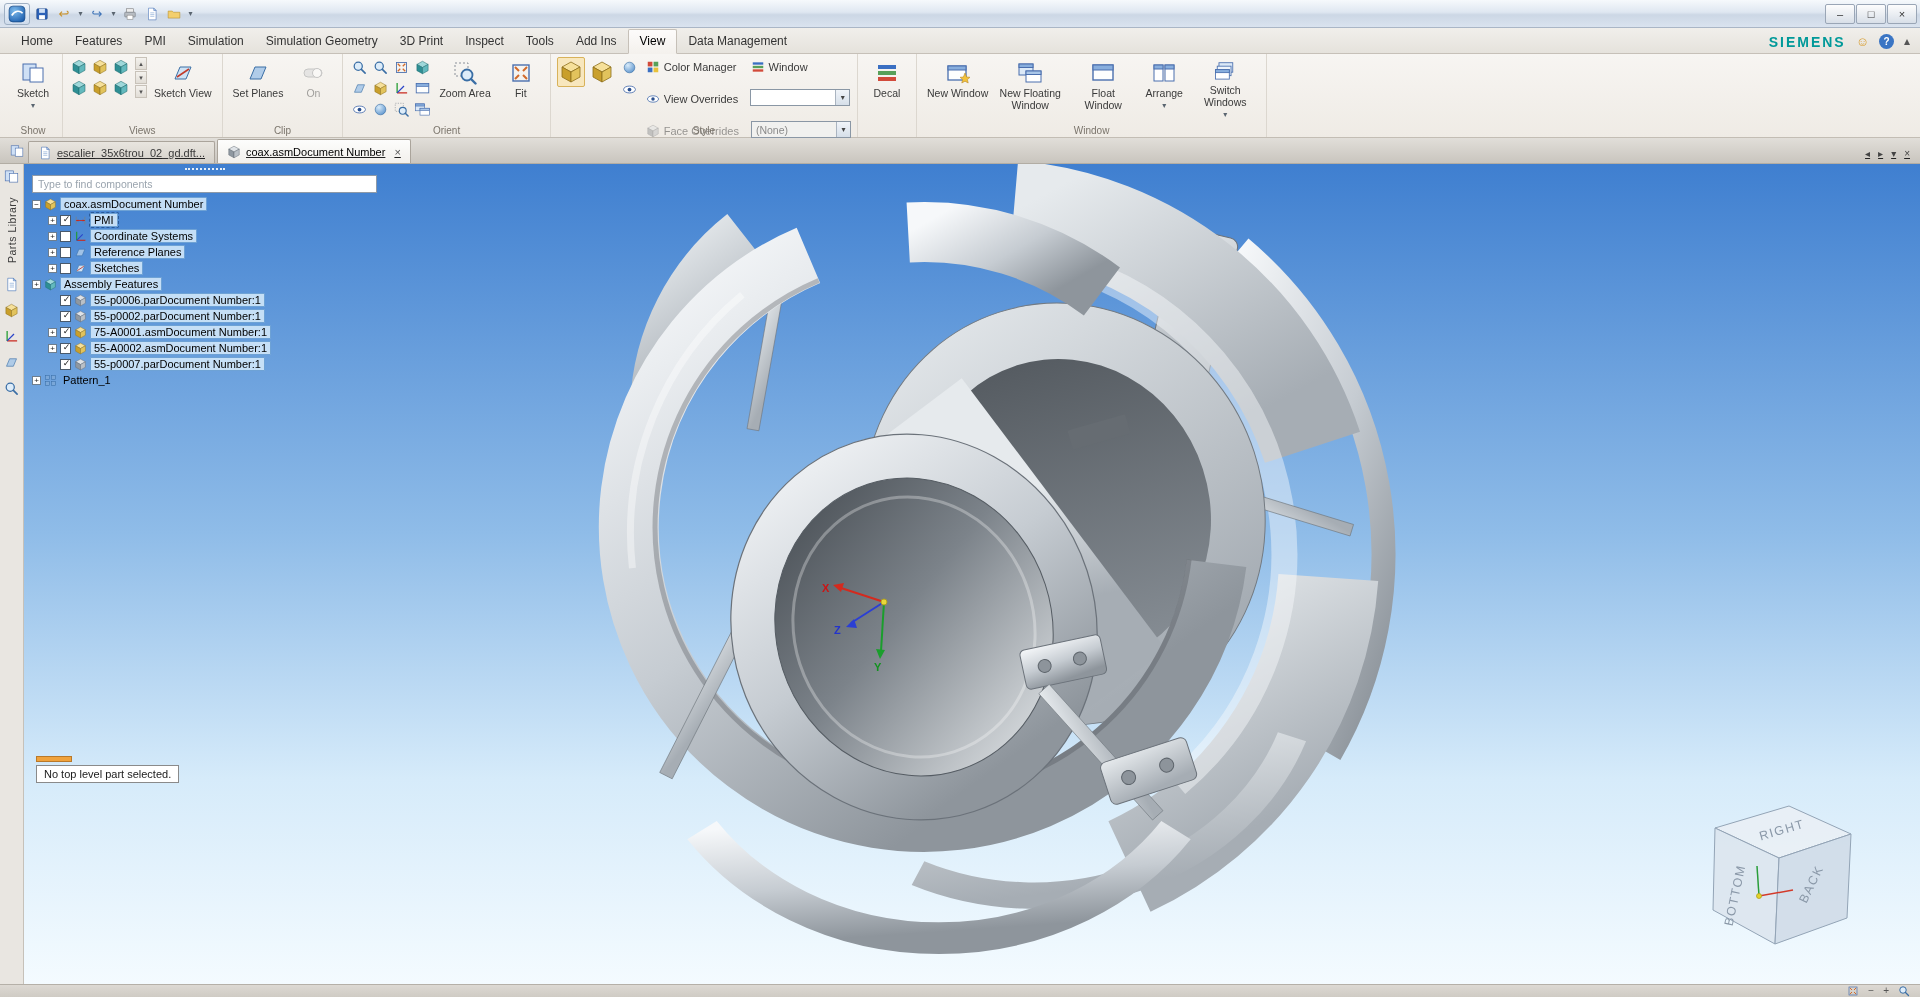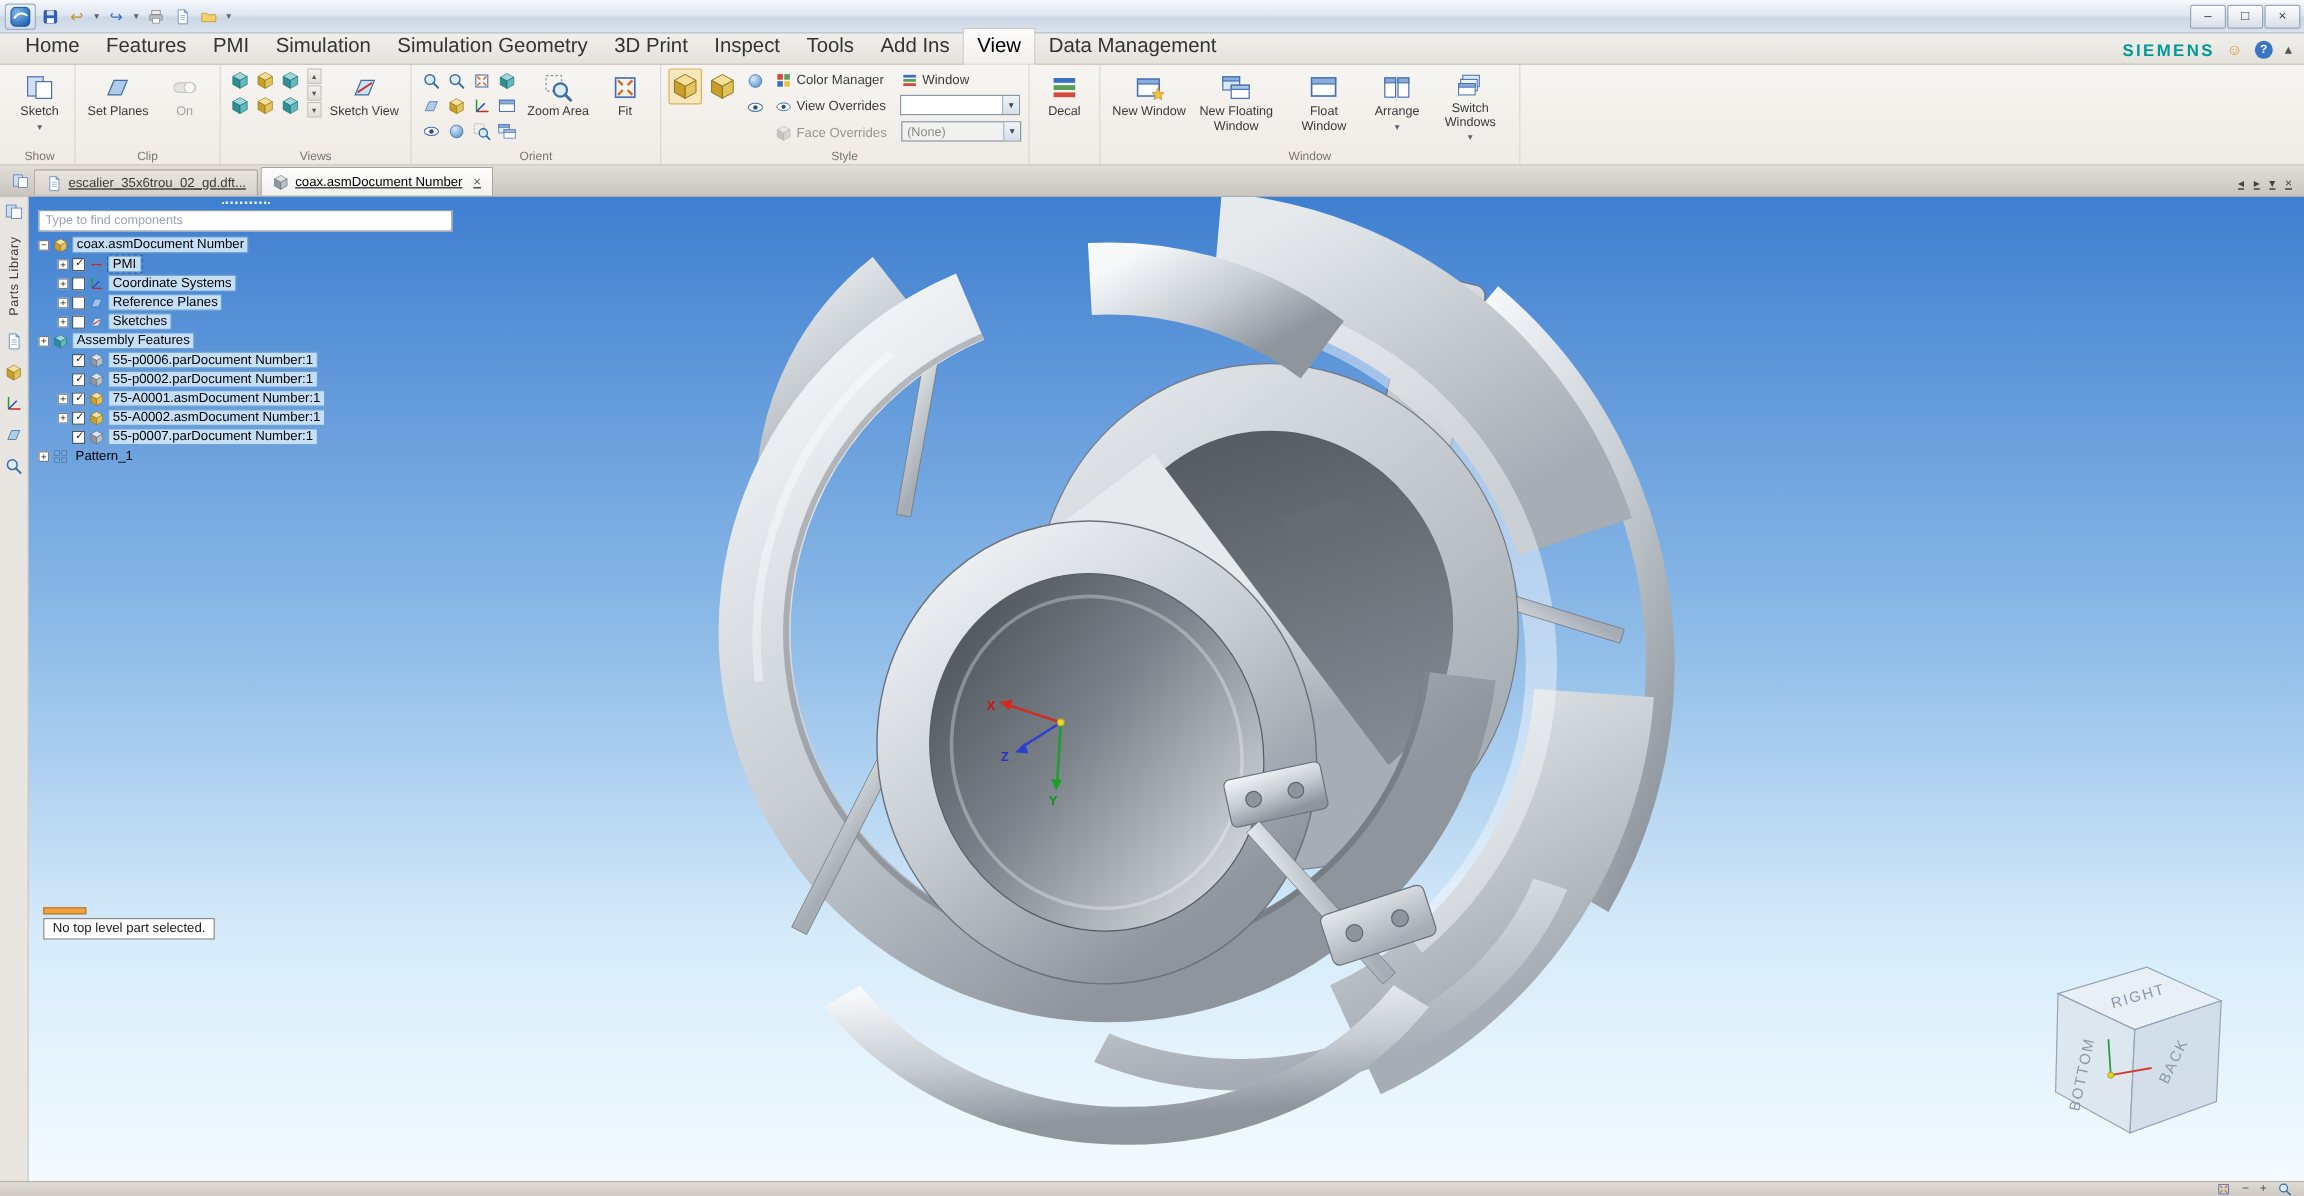--- a/index.html
+++ b/index.html
@@ -19,21 +19,21 @@
   .glyph.undo { color:#c8912a; }
   .title-text { position:absolute; left:0; right:0; text-align:center; font-size:12px; color:#1c1c1c; pointer-events:none; }
   .win-controls { margin-left:auto; display:flex; gap:1px; padding-right:3px; z-index:2; }
   .wc { width:30px; height:20px; display:flex; align-items:center; justify-content:center;
     background:linear-gradient(#fdfdfd,#d8dfe8); border:1px solid #9aa6b6; border-radius:2px;
     font-size:11px; color:#333; }
 
   
   .tabrow { height:26px; display:flex; align-items:flex-end; padding-left:10px;
     background:linear-gradient(#f1efeb,#e5e2dc); border-bottom:1px solid #c6c0b8; position:relative; }
-  .rtab { padding:4px 11px 5px; font-size:17px; color:#333; white-space:nowrap; }
+  .rtab { padding:4px 11px 5px; font-size:12px; color:#333; white-space:nowrap; }
   .rtab.active { background:linear-gradient(#fdfcfb,#f4f1ed); border:1px solid #c6c0b8; border-bottom:1px solid #f4f1ed;
     margin-bottom:-1px; border-radius:2px 2px 0 0; color:#000; }
   .tabrow-right { margin-left:auto; display:flex; align-items:flex-start; gap:10px; padding:0 10px 3px; }
   .brand { color:#009999; font-weight:bold; font-size:14px; letter-spacing:2px; }
   .tr-ic { font-size:12px; color:#555; }
   .tr-ic.smiley { color:#d89b2a; font-size:13px; }
   .tr-ic.helpq { width:15px; height:15px; border-radius:50%; background:#3a75c4; color:#fff; font-size:10px; font-weight:bold;
     display:inline-flex; align-items:center; justify-content:center; }
 
   
@@ -57,21 +57,21 @@
   .grid { display:grid; grid-template-columns:repeat(3,20px); grid-auto-rows:20px; gap:1px; align-content:start; }
   .grid.orient { grid-template-columns:repeat(4,20px); }
   .gcell { display:flex; align-items:center; justify-content:center; border-radius:2px; }
   .gscroll { width:12px; display:flex; flex-direction:column; gap:1px; margin-left:1px; }
   .gscroll span { height:13px; display:flex; align-items:center; justify-content:center; font-size:7px; color:#555;
     background:linear-gradient(#f4f2ee,#e1ddd6); border:1px solid #c8c2b9; }
   .iconbtn { width:28px; height:30px; display:flex; align-items:center; justify-content:center;
     border:1px solid transparent; border-radius:2px; }
   .iconbtn.pressed { border-color:#d8b25a; background:#f8e7bd; }
   .minicol { display:flex; flex-direction:column; gap:2px; }
-  .stylecol { display:flex; flex-direction:column; gap:2px; }
+  .stylecol { display:flex; flex-direction:column; gap:12px; }
   .stylecol .r1 { display:flex; gap:10px; }
 
   
   .docbar { height:26px; background:linear-gradient(#e1ded9,#c9c5be); border-bottom:1px solid #b2ada4;
     display:flex; align-items:flex-end; padding-left:6px;text-decoration:underline; }
   .db-ic { width:22px; height:20px; display:flex; align-items:center; justify-content:center; margin-bottom:2px; }
   .dtab { height:22px; display:flex; align-items:center; gap:5px; padding:0 9px; font-size:11px; margin-right:2px;
     border:1px solid #aaa49b; border-bottom:none; border-radius:2px 2px 0 0;
     background:linear-gradient(#e8e5df,#d5d1ca); color:#3a3a3a; white-space:nowrap; }
   .dtab.active { background:linear-gradient(#fdfdfc,#f2f0ec); color:#000; height:24px; }
@@ -340,38 +340,20 @@
           </svg>
         <span>Sketch</span>
         <span class="bb-dd">▾</span>
       </div>
     </div>
     <div class="rg-label">Show</div>
   </div>
 
   <div class="rgroup">
     <div class="rg-body">
-      <div class="bigbtn">
-        <svg class="i24">
-            <use href="#s-plane"></use>
-          </svg>
-        <span>Set Planes</span>
-      </div>
-      <div class="bigbtn disabled">
-        <svg class="i24">
-            <use href="#s-toggle"></use>
-          </svg>
-        <span>On</span>
-      </div>
-    </div>
-    <div class="rg-label">Clip</div>
-  </div>
-
-  <div class="rgroup">
-    <div class="rg-body">
       <div class="grid">
         <span class="gcell">
             <svg class="i16">
               <use href="#s-cube-teal"></use>
             </svg>
           </span>
         <span class="gcell">
             <svg class="i16">
               <use href="#s-cube-gold"></use>
             </svg>
@@ -403,20 +385,38 @@
         <span>▾</span>
       </div>
       <div class="bigbtn">
         <svg class="i24">
             <use href="#s-sketch"></use>
           </svg>
         <span>Sketch View</span>
       </div>
     </div>
     <div class="rg-label">Views</div>
+  </div>
+
+  <div class="rgroup">
+    <div class="rg-body">
+      <div class="bigbtn">
+        <svg class="i24">
+            <use href="#s-plane"></use>
+          </svg>
+        <span>Set Planes</span>
+      </div>
+      <div class="bigbtn disabled">
+        <svg class="i24">
+            <use href="#s-toggle"></use>
+          </svg>
+        <span>On</span>
+      </div>
+    </div>
+    <div class="rg-label">Clip</div>
   </div>
 
   <div class="rgroup">
     <div class="rg-body">
       <div class="grid orient">
         <span class="gcell">
             <svg class="i15">
               <use href="#s-mag"></use>
             </svg>
           </span>

